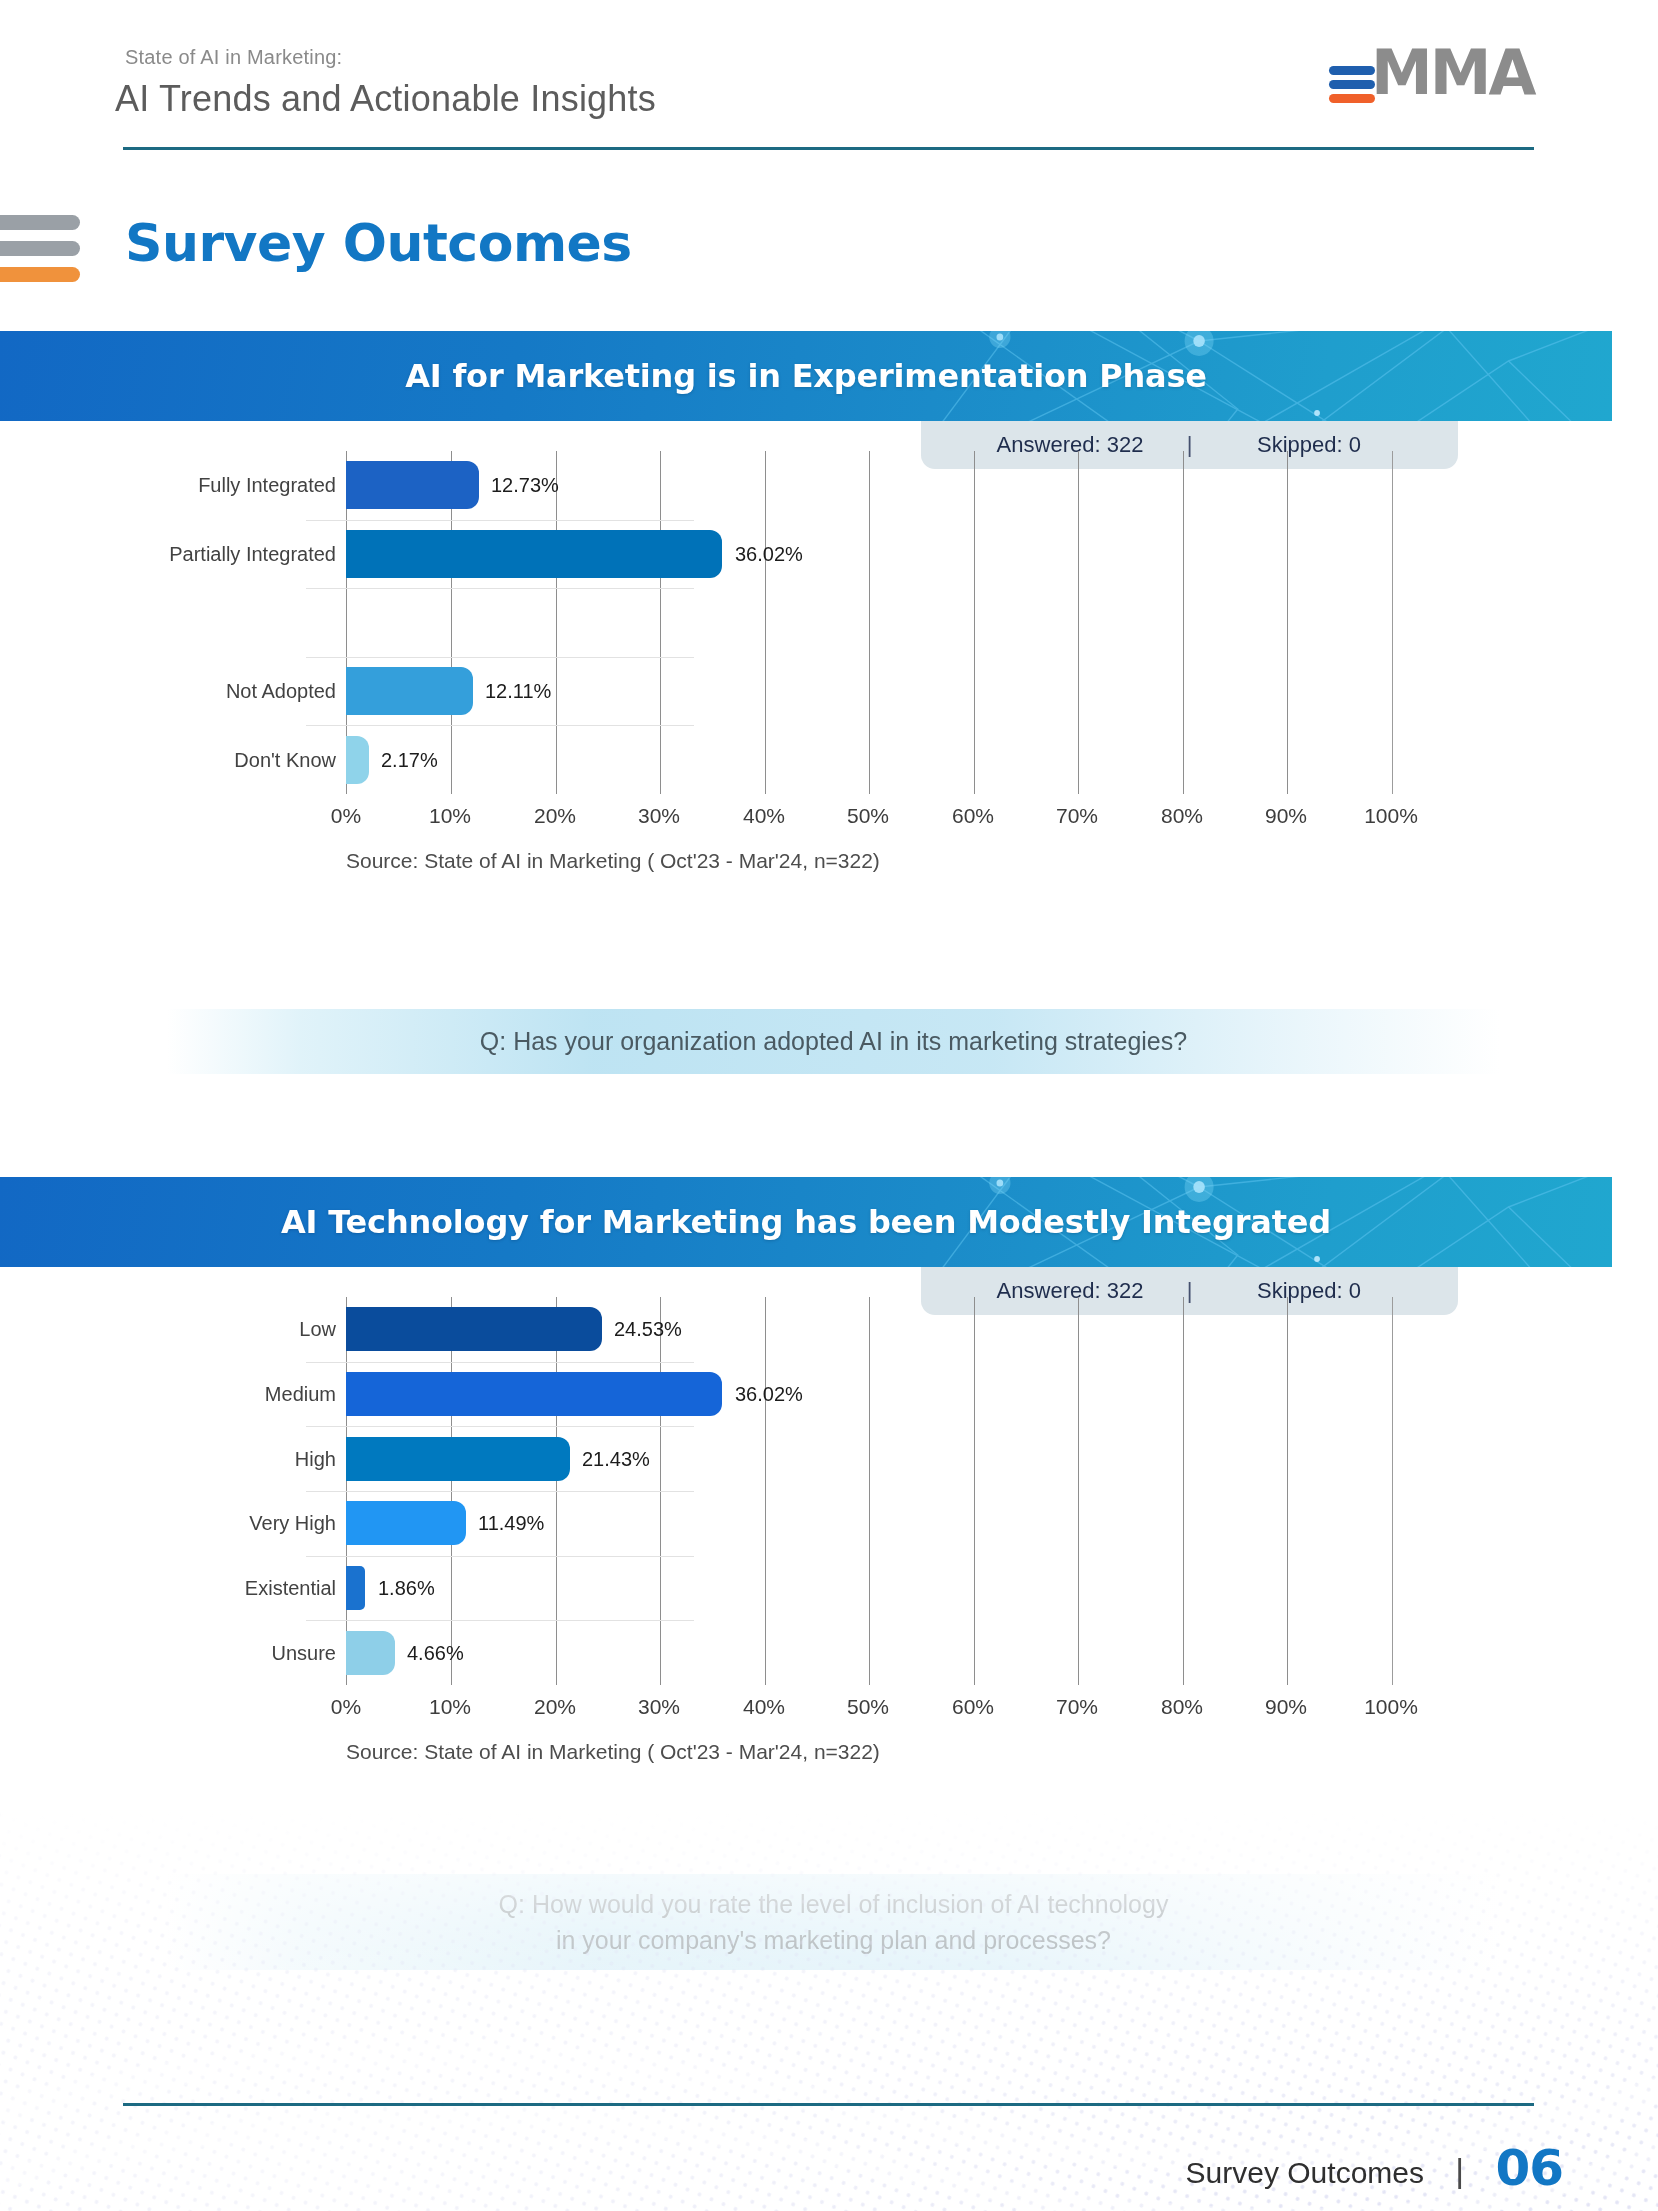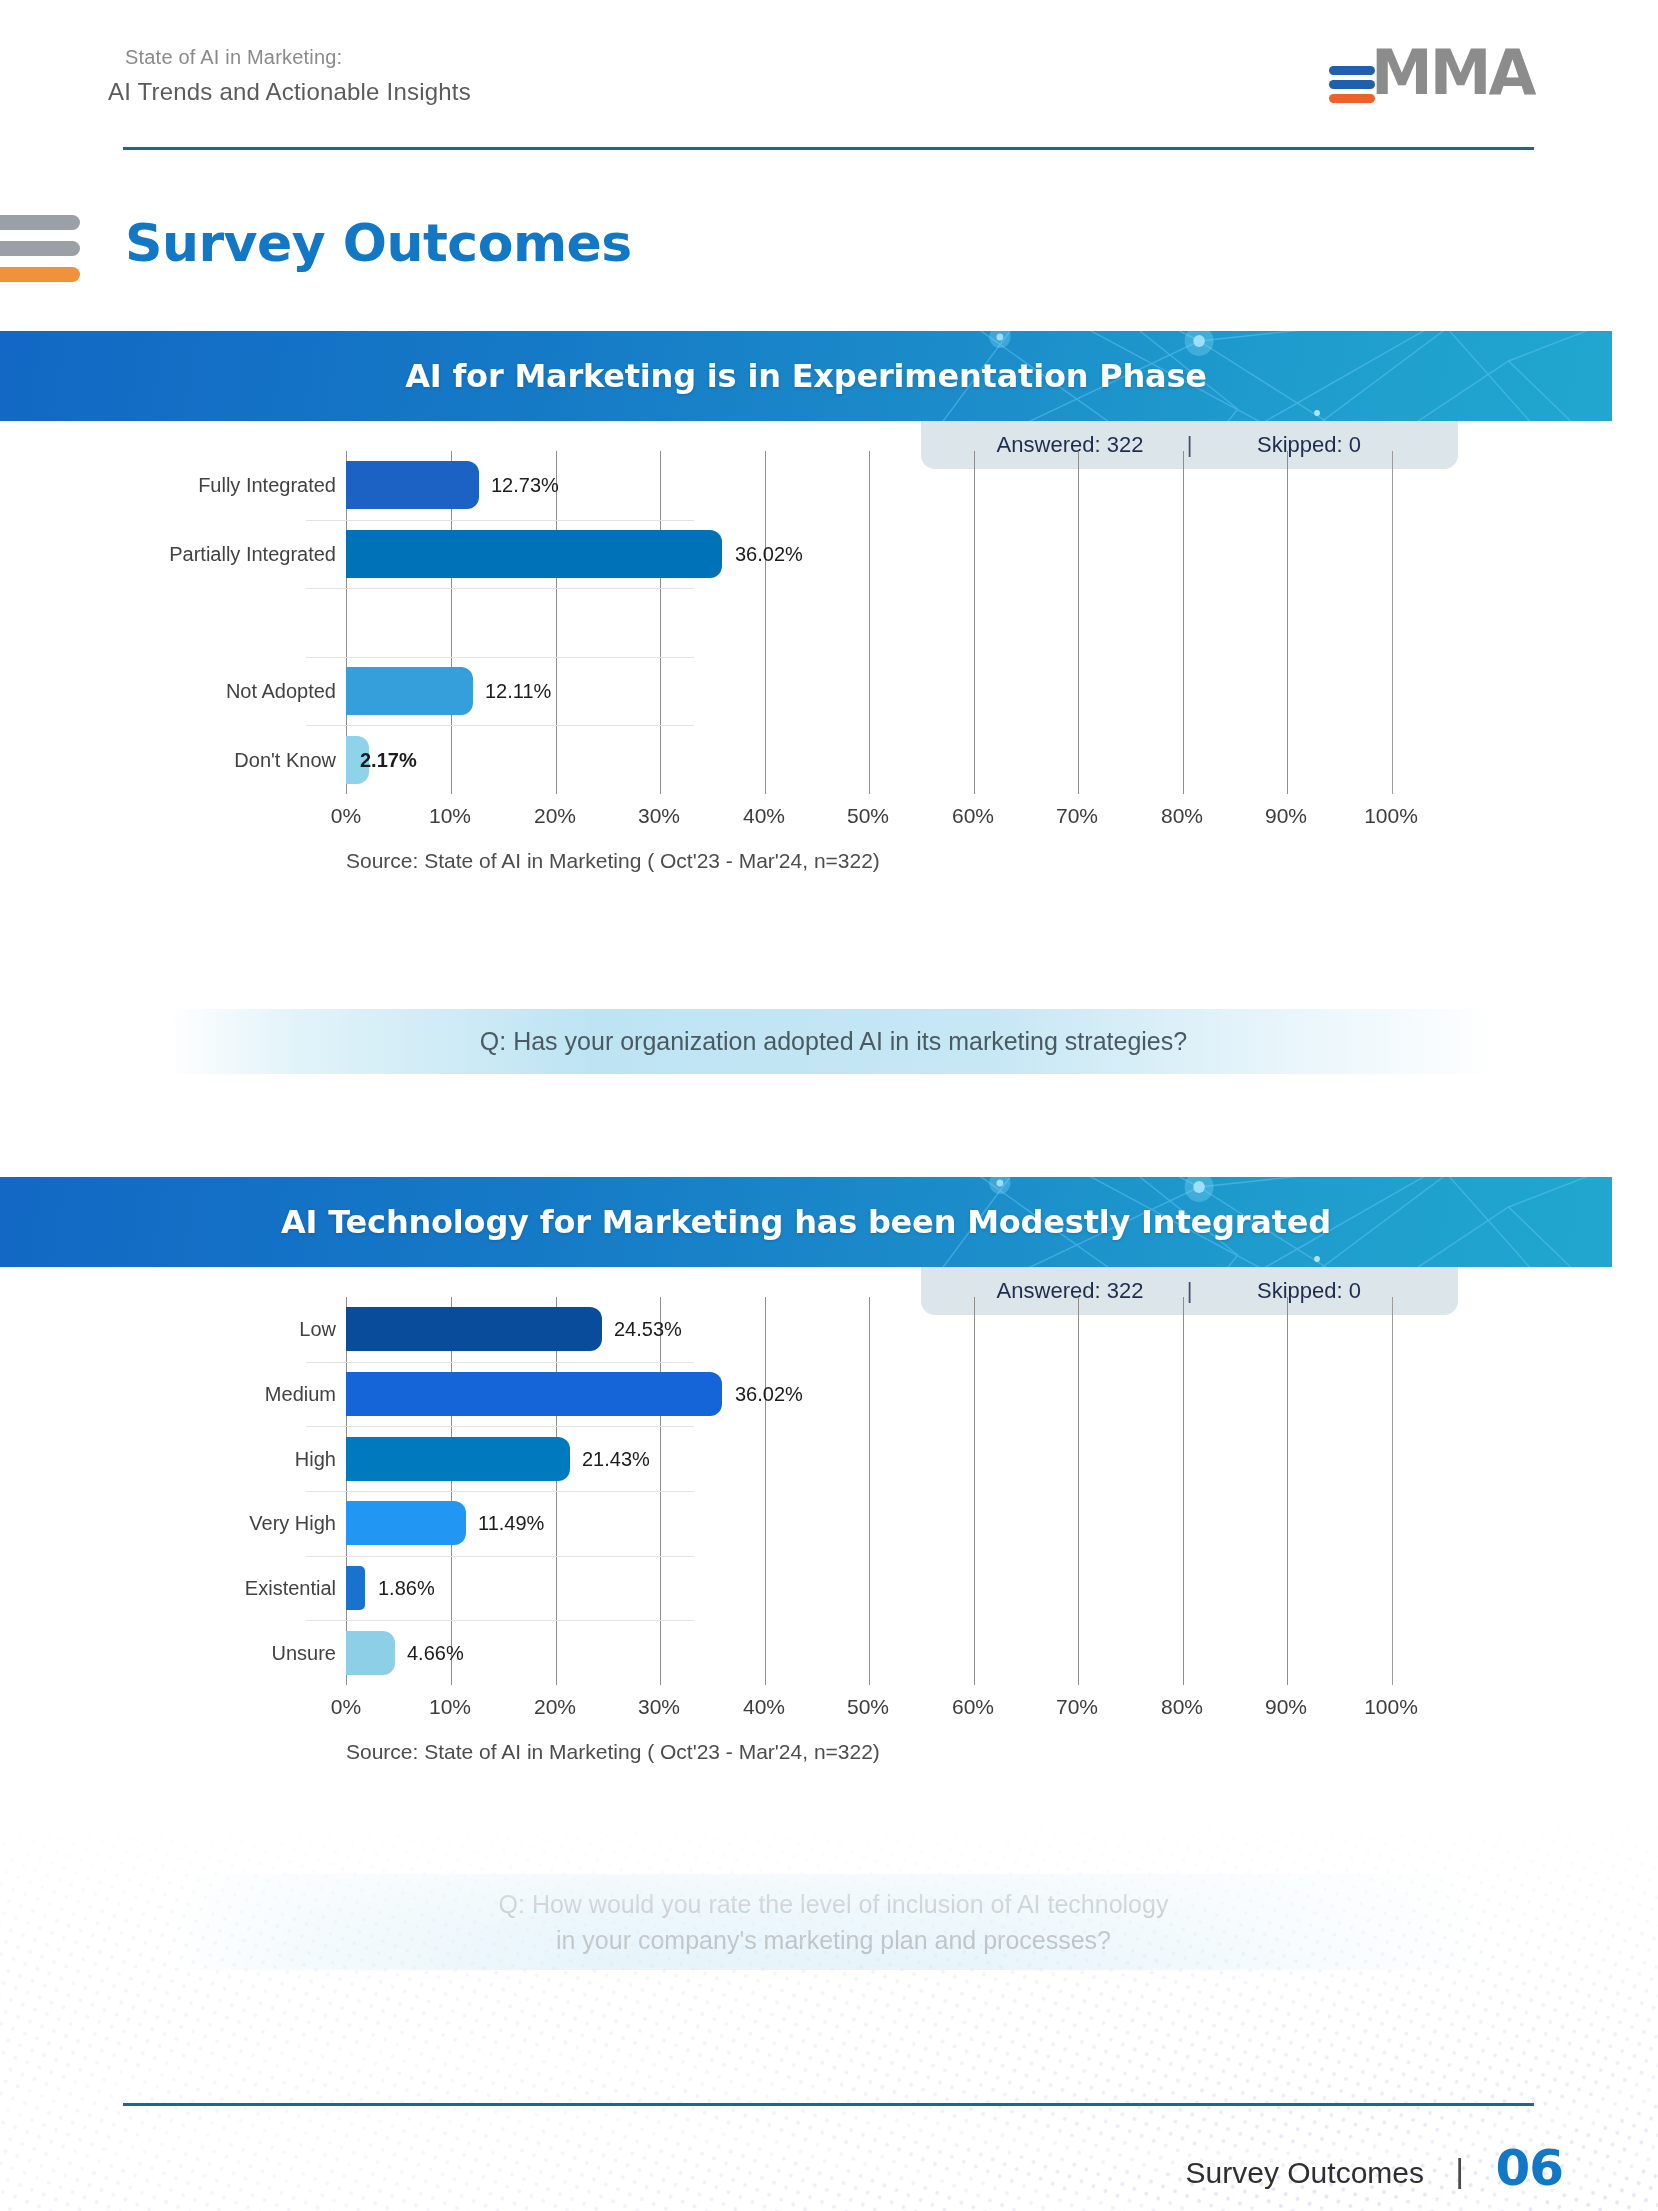--- a/index.html
+++ b/index.html
@@ -10,22 +10,22 @@
     color:#3b3b3b;
   }
 
   
   #page-header { position:absolute; left:0; top:0; width:1460px; height:149px; }
   .hdr-sub {
     position:absolute; left:125px; top:46px;
     font-size:20px; color:#8a8a8a; letter-spacing:0.2px;
   }
   .hdr-title {
-    position:absolute; left:108px; top:78px;
-    font-size:24px; color:#5c5c5c; letter-spacing:0.2px;
+    position:absolute; left:115px; top:78px;
+    font-size:36px; color:#5c5c5c; letter-spacing:0.2px;
   }
   .hdr-rule {
     position:absolute; left:123px; top:147px; width:1411px; height:3px;
     background:#1c6a82;
   }
   
   #mma-logo { position:absolute; left:1329px; top:40px; width:199px; height:62px; }
   #mma-logo .mma-text {
     position:absolute; left:42px; top:-4px;
     font-size:62px; font-weight:bold; color:#8c8c8c;
@@ -232,21 +232,21 @@
       <div class="sep" style="left: 306px; top: 167px; position: absolute;"></div>
       <div class="sep" style="left: 306px; top: 236px; position: absolute;"></div>
       <div class="row" style="top: 246px; height: 48px;">
         <div class="bar" style="width: 127px; left: 346px; background: rgb(52, 159, 219);"></div>
         <div class="bar-value" style="left: 485px;">12.11%</div>
         <div class="cat-label" style="top: 50%; transform: translateY(-50%);">Not Adopted</div>
       </div>
       <div class="sep" style="left: 306px; top: 304px; position: absolute;"></div>
       <div class="row" style="top: 315px; height: 48px;">
         <div class="bar" style="width: 23px; left: 346px; background: rgb(143, 211, 234);"></div>
-        <div class="bar-value" style="left: 360px; font-weight: bold;">2.17%</div>
+        <div class="bar-value" style="left: 381px;">2.17%</div>
         <div class="cat-label" style="top: 50%; transform: translateY(-50%);">Don't Know</div>
       </div>
       <div class="xaxis" style="top: 383px;">
         <div class="tick" style="left: 0px;">0%</div>
         <div class="tick" style="left: 104px;">10%</div>
         <div class="tick" style="left: 209px;">20%</div>
         <div class="tick" style="left: 313px;">30%</div>
         <div class="tick" style="left: 418px;">40%</div>
         <div class="tick" style="left: 522px;">50%</div>
         <div class="tick" style="left: 627px;">60%</div>

